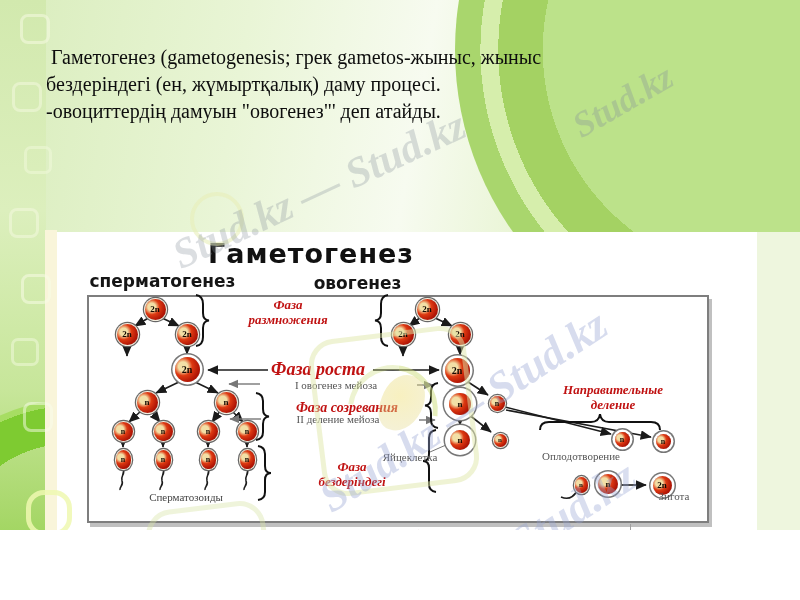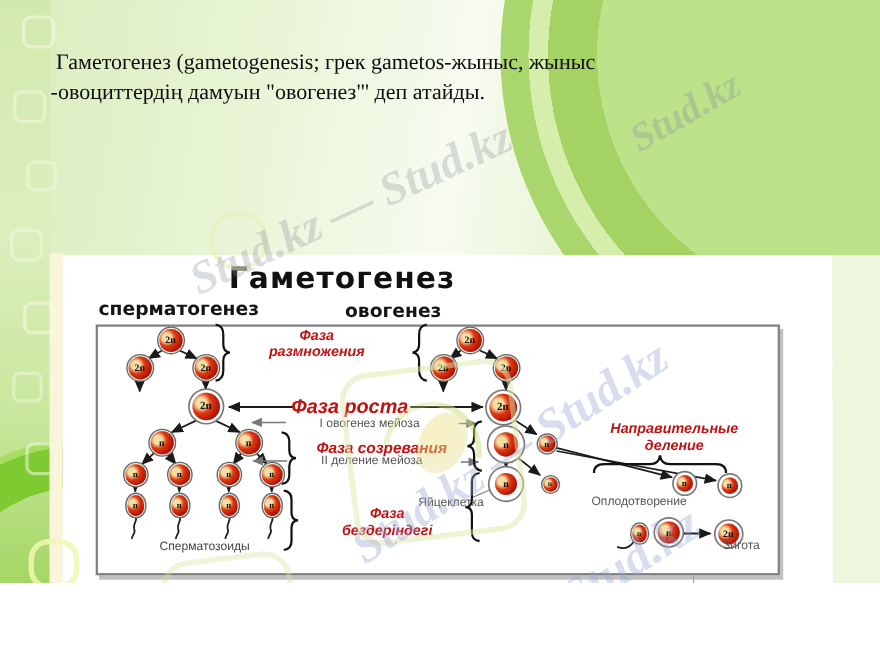--- a/index.html
+++ b/index.html
@@ -47,21 +47,21 @@
   .dg-sub{z-index:7;color:#151515;text-align:center;font-family:"DejaVu Sans",sans-serif;
           font-weight:bold;font-size:17px;}
   svg.wires{position:absolute;left:55px;top:290px;z-index:4;}
   #cell-layer .cell{position:absolute;border-radius:50%;display:flex;align-items:center;justify-content:center;
     z-index:5;font-family:Liberation Serif, serif;font-weight:bold;color:#140a02;
     background:radial-gradient(circle at 32% 38%,#f2dfa6 0%,#f2dfa6 20%,#de3a12 40%,#b11505 70%,#8a1004 100%);
     box-shadow:0 0 0 1px #f5efe0,0 0 0 2.2px #666;}
   #cell-layer .cell.h1{box-shadow:0 0 0 2.5px #fff,0 0 0 4px #777;}
   #cell-layer .cell.h2{box-shadow:0 0 0 5px #fff,0 0 0 6.5px #777;}
   #cell-layer .cell.oval{border-radius:50% 50% 46% 46%;}
-  .dlabel{position:absolute;text-align:center;z-index:7;font-family:Liberation Sans, sans-serif;}
+  .dlabel{position:absolute;text-align:center;z-index:7;font-family:Liberation Serif, serif;}
   .red{color:#c01212;font-weight:bold;font-style:italic;font-size:13px;line-height:15px;}
   .gray{color:#555;font-size:11px;line-height:12px;}
 
   
   .wm{position:absolute;z-index:9;font-family:"Liberation Serif","DejaVu Serif",serif;
       font-weight:bold;font-style:italic;white-space:nowrap;transform-origin:0 0;pointer-events:none;}
 </style>
 </head>
 <body>
 
@@ -98,20 +98,21 @@
     <div class="blob" style="left:62px;top:38px;width:42px;height:58px;"></div>
   </div>
   <div class="logo" style="left:150px;top:505px;width:110px;height:110px;border-color:rgba(215,228,165,0.4);">
     <div class="swoosh" style="left:20px;top:20px;width:60px;height:60px;"></div>
     <div class="blob" style="left:46px;top:28px;width:32px;height:44px;"></div>
   </div>
   <div class="mini-ring" style="left:190px;top:192px;width:46px;height:46px;border:4px solid rgba(232,238,185,0.6);"></div>
 
   <div class="abs para">
     <div class="para-line"> Гаметогенез (gametogenesis; грек gametos-жыныс, жыныс</div>
+    <div class="para-line">бездеріндегі (ен, жүмыртқалық) даму процесі.</div>
     <div class="para-line">-овоциттердің дамуын "овогенез"' деп атайды.</div>
   </div>
 
   <div class="abs panel"></div>
   <div class="abs inner-box"></div>
   <div class="abs dg-title">Гаметогенез</div>
   <div class="abs dg-sub" style="left:85px;top:271px;width:155px;">сперматогенез</div>
   <div class="abs dg-sub" style="left:300px;top:273px;width:115px;">овогенез</div>
 
   <svg class="wires" width="660" height="235" viewBox="55 290 660 235">

